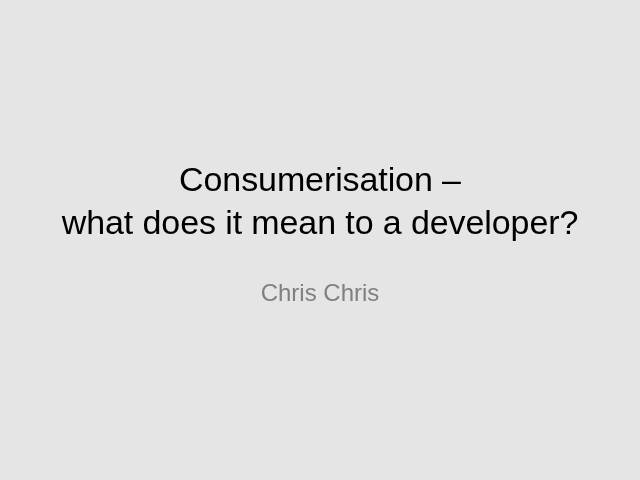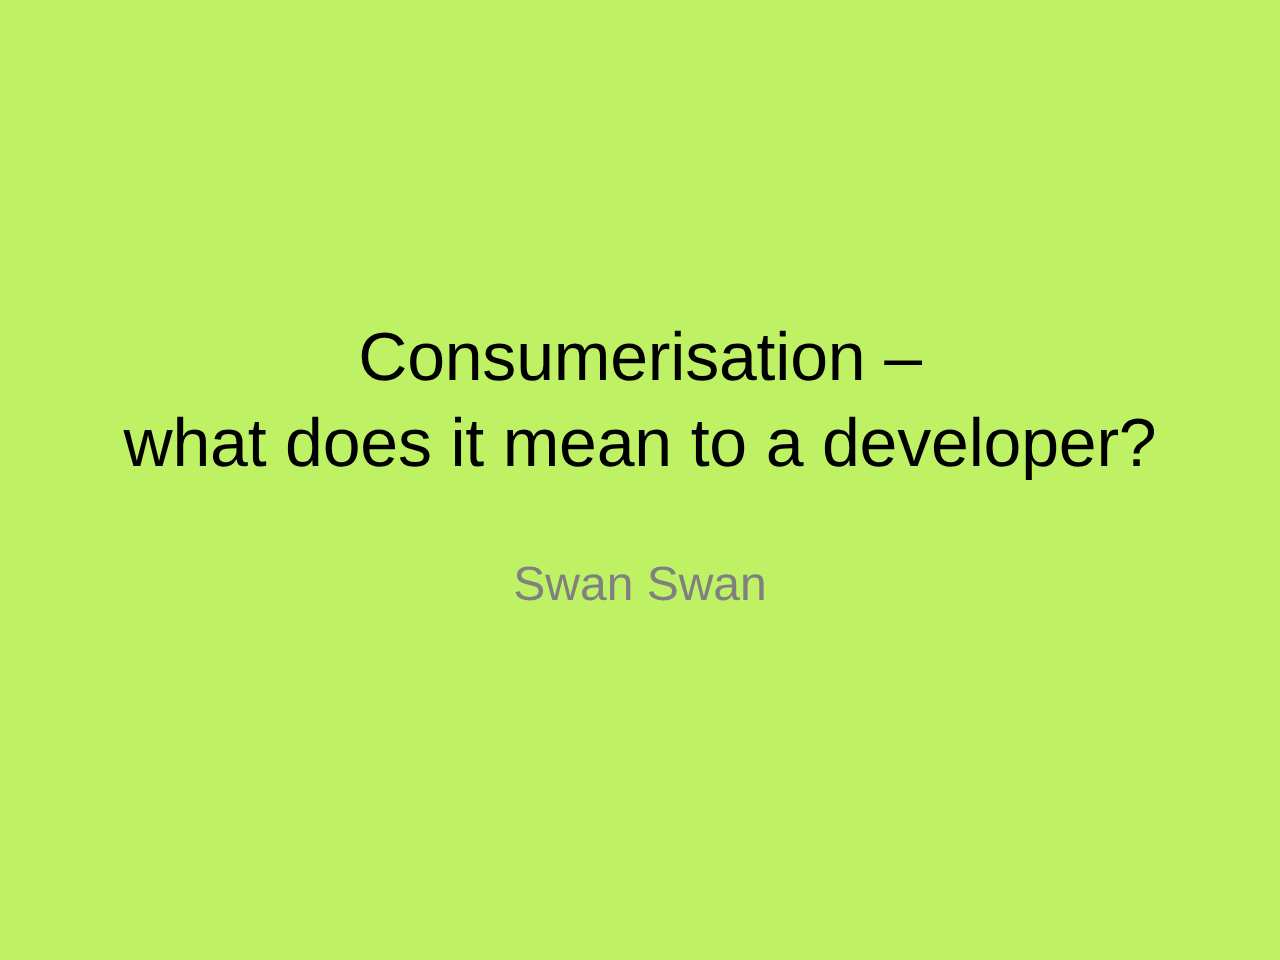--- a/index.html
+++ b/index.html
@@ -11,21 +11,21 @@
     height: 480px;
     background: #ffffff;
     font-family: "Liberation Sans", sans-serif;
     overflow: hidden;
   }
 
   .slide {
     position: relative;
     width: 640px;
     height: 480px;
-    background: #bef264;
+    background: #e5e5e5;
     box-sizing: border-box;
   }
 
   .title-block {
     position: absolute;
     left: 0;
     top: 158px;
     width: 640px;
     text-align: center;
   }
@@ -61,16 +61,16 @@
 <body>
 
 <div class="slide">
 
   <div class="title-block">
     <span class="title-line">Consumerisation –</span>
     <span class="title-line">what does it mean to a developer?</span>
   </div>
 
   <div class="subtitle-block">
-    <span class="subtitle-line">Swan Swan</span>
+    <span class="subtitle-line">Chris Chris</span>
   </div>
 
 </div>
 
 </body></html>

